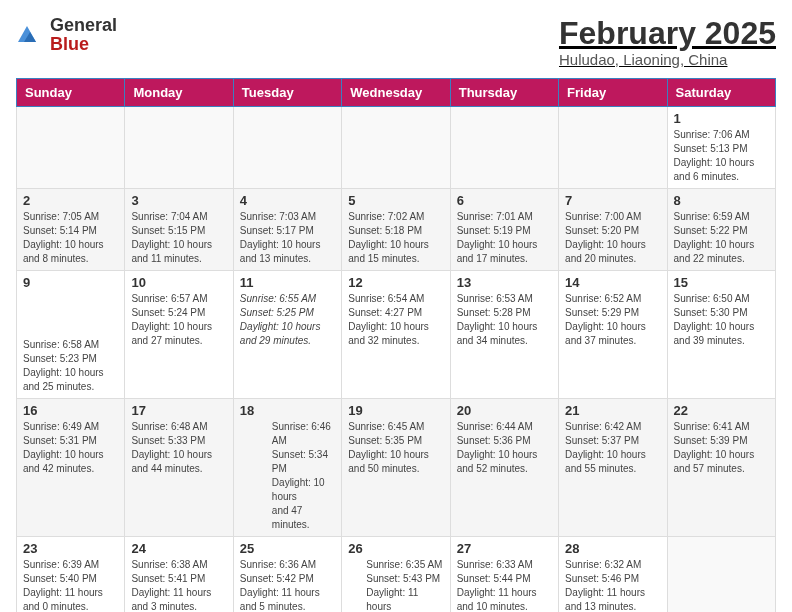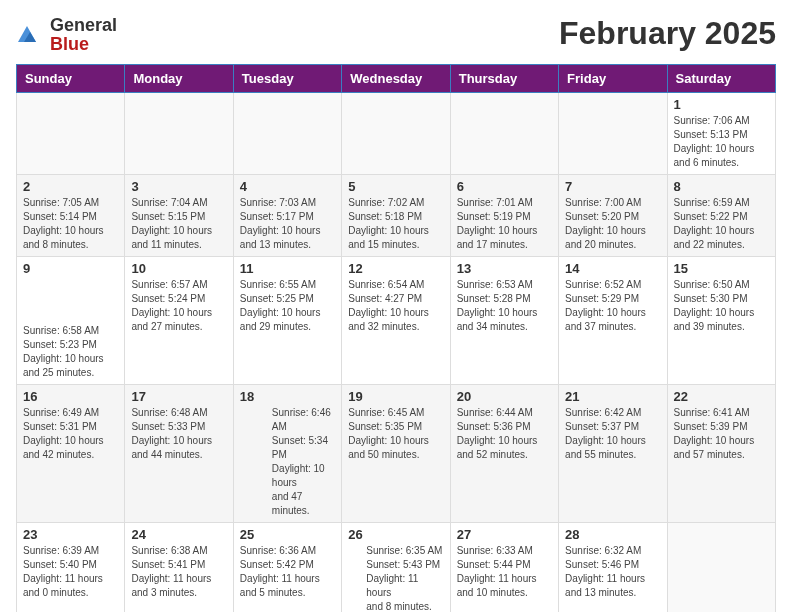--- a/index.html
+++ b/index.html
@@ -32,38 +32,39 @@
       font-weight: bold;
       color: #b91c1c;
       line-height: 1;
     }
     .logo-icon {
       width: 22px;
       height: 22px;
     }
     .title-area {
       text-align: left;
+      text-decoration: underline;
     }
     .month-title {
       font-size: 32px;
       font-weight: bold;
       color: #333;
       line-height: 1.1;
     }
     .location-title {
       font-size: 15px;
       color: #555;
     }
     .calendar {
       width: 100%;
       border-collapse: collapse;
       border: 1px solid #ccc;
     }
     .calendar th {
-      background-color: #701a75;
+      background-color: #be185d;
       color: #fff;
       font-size: 13px;
       font-weight: bold;
       padding: 6px 8px;
       text-align: left;
       border: 1px solid #3a7fc1;
     }
     .calendar td {
       vertical-align: top;
       padding: 4px 6px;
@@ -101,20 +102,21 @@
       <polygon points="11,2 20,18 2,18" fill="#4a90d9"></polygon>
       <polygon points="14,8 20,18 8,18" fill="#2a6db5"></polygon>
     </svg>
     <div>
       <span class="logo-text-general">General</span><br>
       <span class="logo-text-blue">Blue</span>
     </div>
   </div>
   <div class="title-area">
     <div class="month-title">February 2025</div>
+    <div class="location-title">Huludao, Liaoning, China</div>
   </div>
 </div>
 
 <table class="calendar">
   <thead>
     <tr>
     <th>Sunday</th>
         <th>Monday</th>
         <th>Tuesday</th>
         <th>Wednesday</th>
@@ -200,21 +202,21 @@
         </td>
         <td>
           <span class="day-number">10</span>
           <div class="day-info" style="white-space: pre-line;">Sunrise: 6:57 AM
 Sunset: 5:24 PM
 Daylight: 10 hours
 and 27 minutes.</div>
         </td>
         <td>
           <span class="day-number">11</span>
-          <div class="day-info" style="white-space: pre-line;">Sunrise: 6:55 AM
+          <div class="day-info" style="white-space: pre-line; font-style: italic;">Sunrise: 6:55 AM
 Sunset: 5:25 PM
 Daylight: 10 hours
 and 29 minutes.</div>
         </td>
         <td>
           <span class="day-number">12</span>
           <div class="day-info" style="white-space: pre-line;">Sunrise: 6:54 AM
 Sunset: 4:27 PM
 Daylight: 10 hours
 and 32 minutes.</div>

